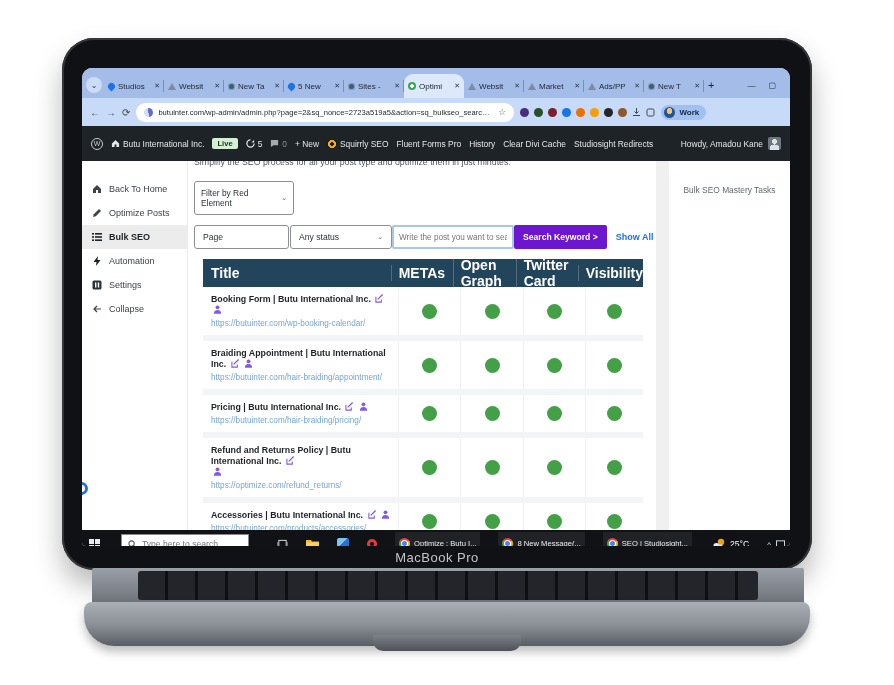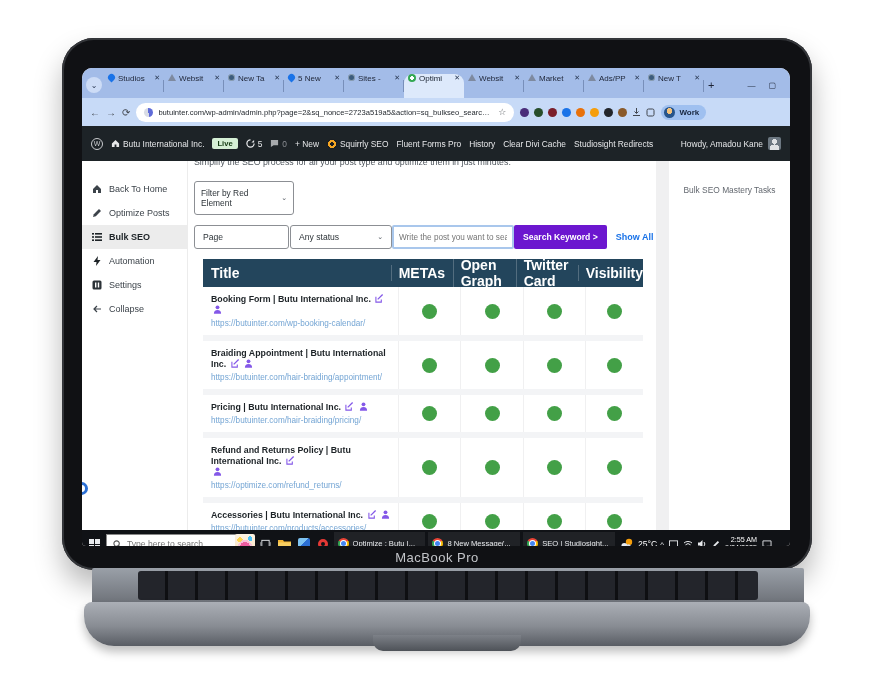--- a/index.html
+++ b/index.html
@@ -25,21 +25,21 @@
            background:linear-gradient(#7d8188,#4e5258); border-radius:0 0 10px 10px; }
 
   
   .screen { position:absolute; left:20px; top:30px; width:708px; height:478px; background:#fff;
             border-radius:10px 10px 4px 4px; overflow:hidden; }
 
   
   .tabstrip { height:30px; background:#a3bce8; display:flex; align-items:flex-end; padding:0 6px 0 4px; }
   .tab-search { width:16px; height:16px; margin:0 2px 5px 0; border-radius:50%; background:#cddcf6;
                 display:flex; align-items:center; justify-content:center; font-size:8px; color:#2c3b55; }
-  .tab { flex:0 0 60px; height:24px; display:flex; gap:3px; padding:0 4px;
+  .tab { flex:0 0 60px; height:24px; display:flex; align-items:center; gap:3px; padding:0 4px;
          font-size:8px; color:#1d2436; border-radius:9px 9px 0 0; position:relative; }
   .tab:not(.active):after { content:""; position:absolute; right:0; top:6px; bottom:6px; width:1px; background:rgba(40,60,100,.35); }
   .tab.active { background:#dde9fb; color:#16202e; }
   .tab-label { flex:1; overflow:hidden; white-space:nowrap; }
   .tab-close { font-size:7px; color:#2c3b55; }
   .t-pin { width:7px; height:7px; background:#1a73e8; border-radius:50% 50% 50% 0; transform:rotate(-45deg); flex:0 0 7px; }
   .t-tri { width:0; height:0; border-left:4px solid transparent; border-right:4px solid transparent;
            border-bottom:7px solid #7e8aa0; flex:0 0 8px; }
   .t-globe { width:7px; height:7px; border-radius:50%; background:#3c5c7c; box-shadow: inset 0 0 0 1px rgba(255,255,255,.4); flex:0 0 7px; }
   .t-sq { width:8px; height:8px; border-radius:50%; background:radial-gradient(circle, #ffffff 0 2px, #34a853 2px); flex:0 0 8px; }
@@ -113,21 +113,21 @@
   .row-title svg { vertical-align:-1px; margin-left:2px; }
   .row-url { font-size:8.2px; color:var(--url-blue,#74a5d4); margin-top:3px; word-break:break-all; }
   .td-c { display:flex; align-items:center; justify-content:center; border-left:1px solid #f0f0f1; }
   .dot { width:15px; height:15px; border-radius:50%; background:var(--status-green,#43a047); }
 
   .gapcol { flex:0 0 13px; background:#f0f0f1; }
   .rightpanel { flex:0 0 121px; background:#fff; padding-top:24px; }
   .rp-title { text-align:center; font-size:8.4px; color:#646970; }
 
   
-  .taskbar { height:28px; background:#101216; display:flex; align-items:center; gap:3px; padding:0 4px;
+  .taskbar { height:28px; background:#101216; display:flex; align-items:center; gap:18px; padding:0 4px;
              position:relative; color:#fff; }
   .win-start { width:11px; height:11px; display:grid; grid-template-columns:5px 5px; grid-template-rows:5px 5px;
                gap:1px; margin:0 3px; }
   .win-start span { background:#e8eaed; }
   .tb-search { width:134px; height:21px; background:#fff; display:flex; align-items:center; gap:5px;
                padding:0 6px; border:1px solid #888; }
   .tb-search input { border:none; outline:none; width:100px; font-size:8.6px; color:#444;
                      font-family:"Liberation Sans",sans-serif; }
   .festive { width:20px; height:21px; margin-left:-8px; border-radius:2px;
              background: radial-gradient(circle at 50% 62%, #ef5da0 0 5px, #f9c2d9 5px 7px, transparent 7px),

